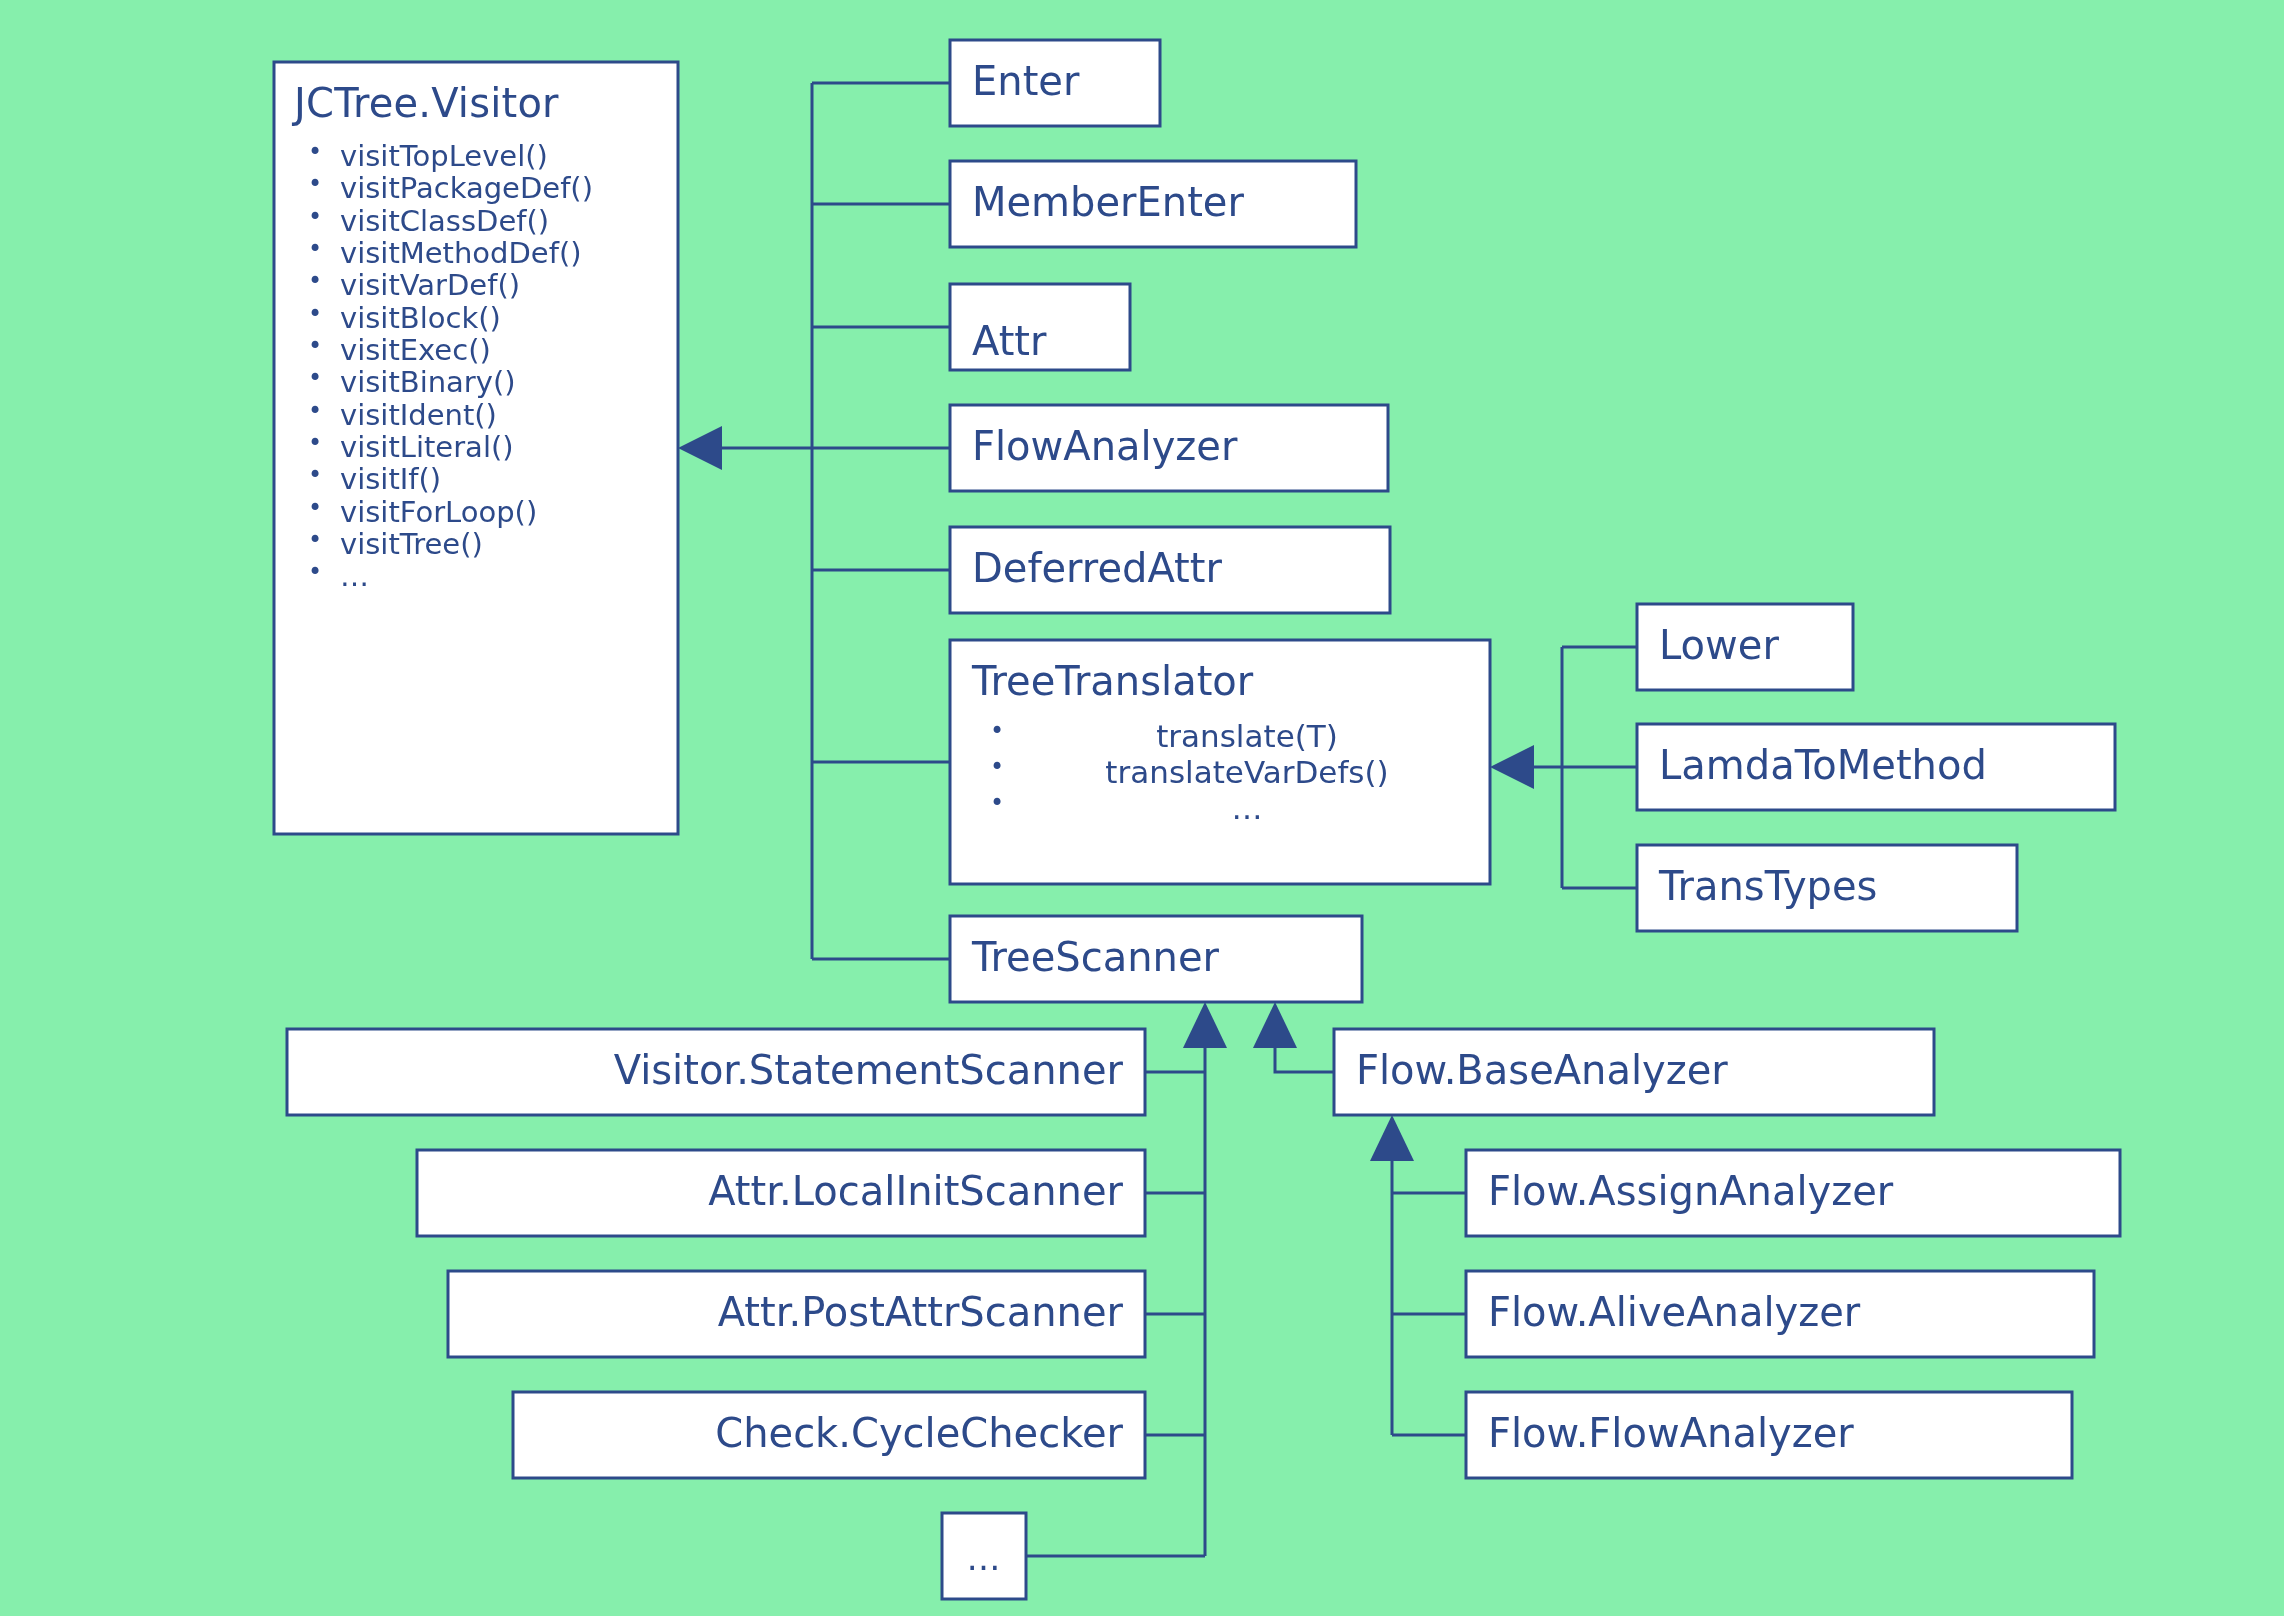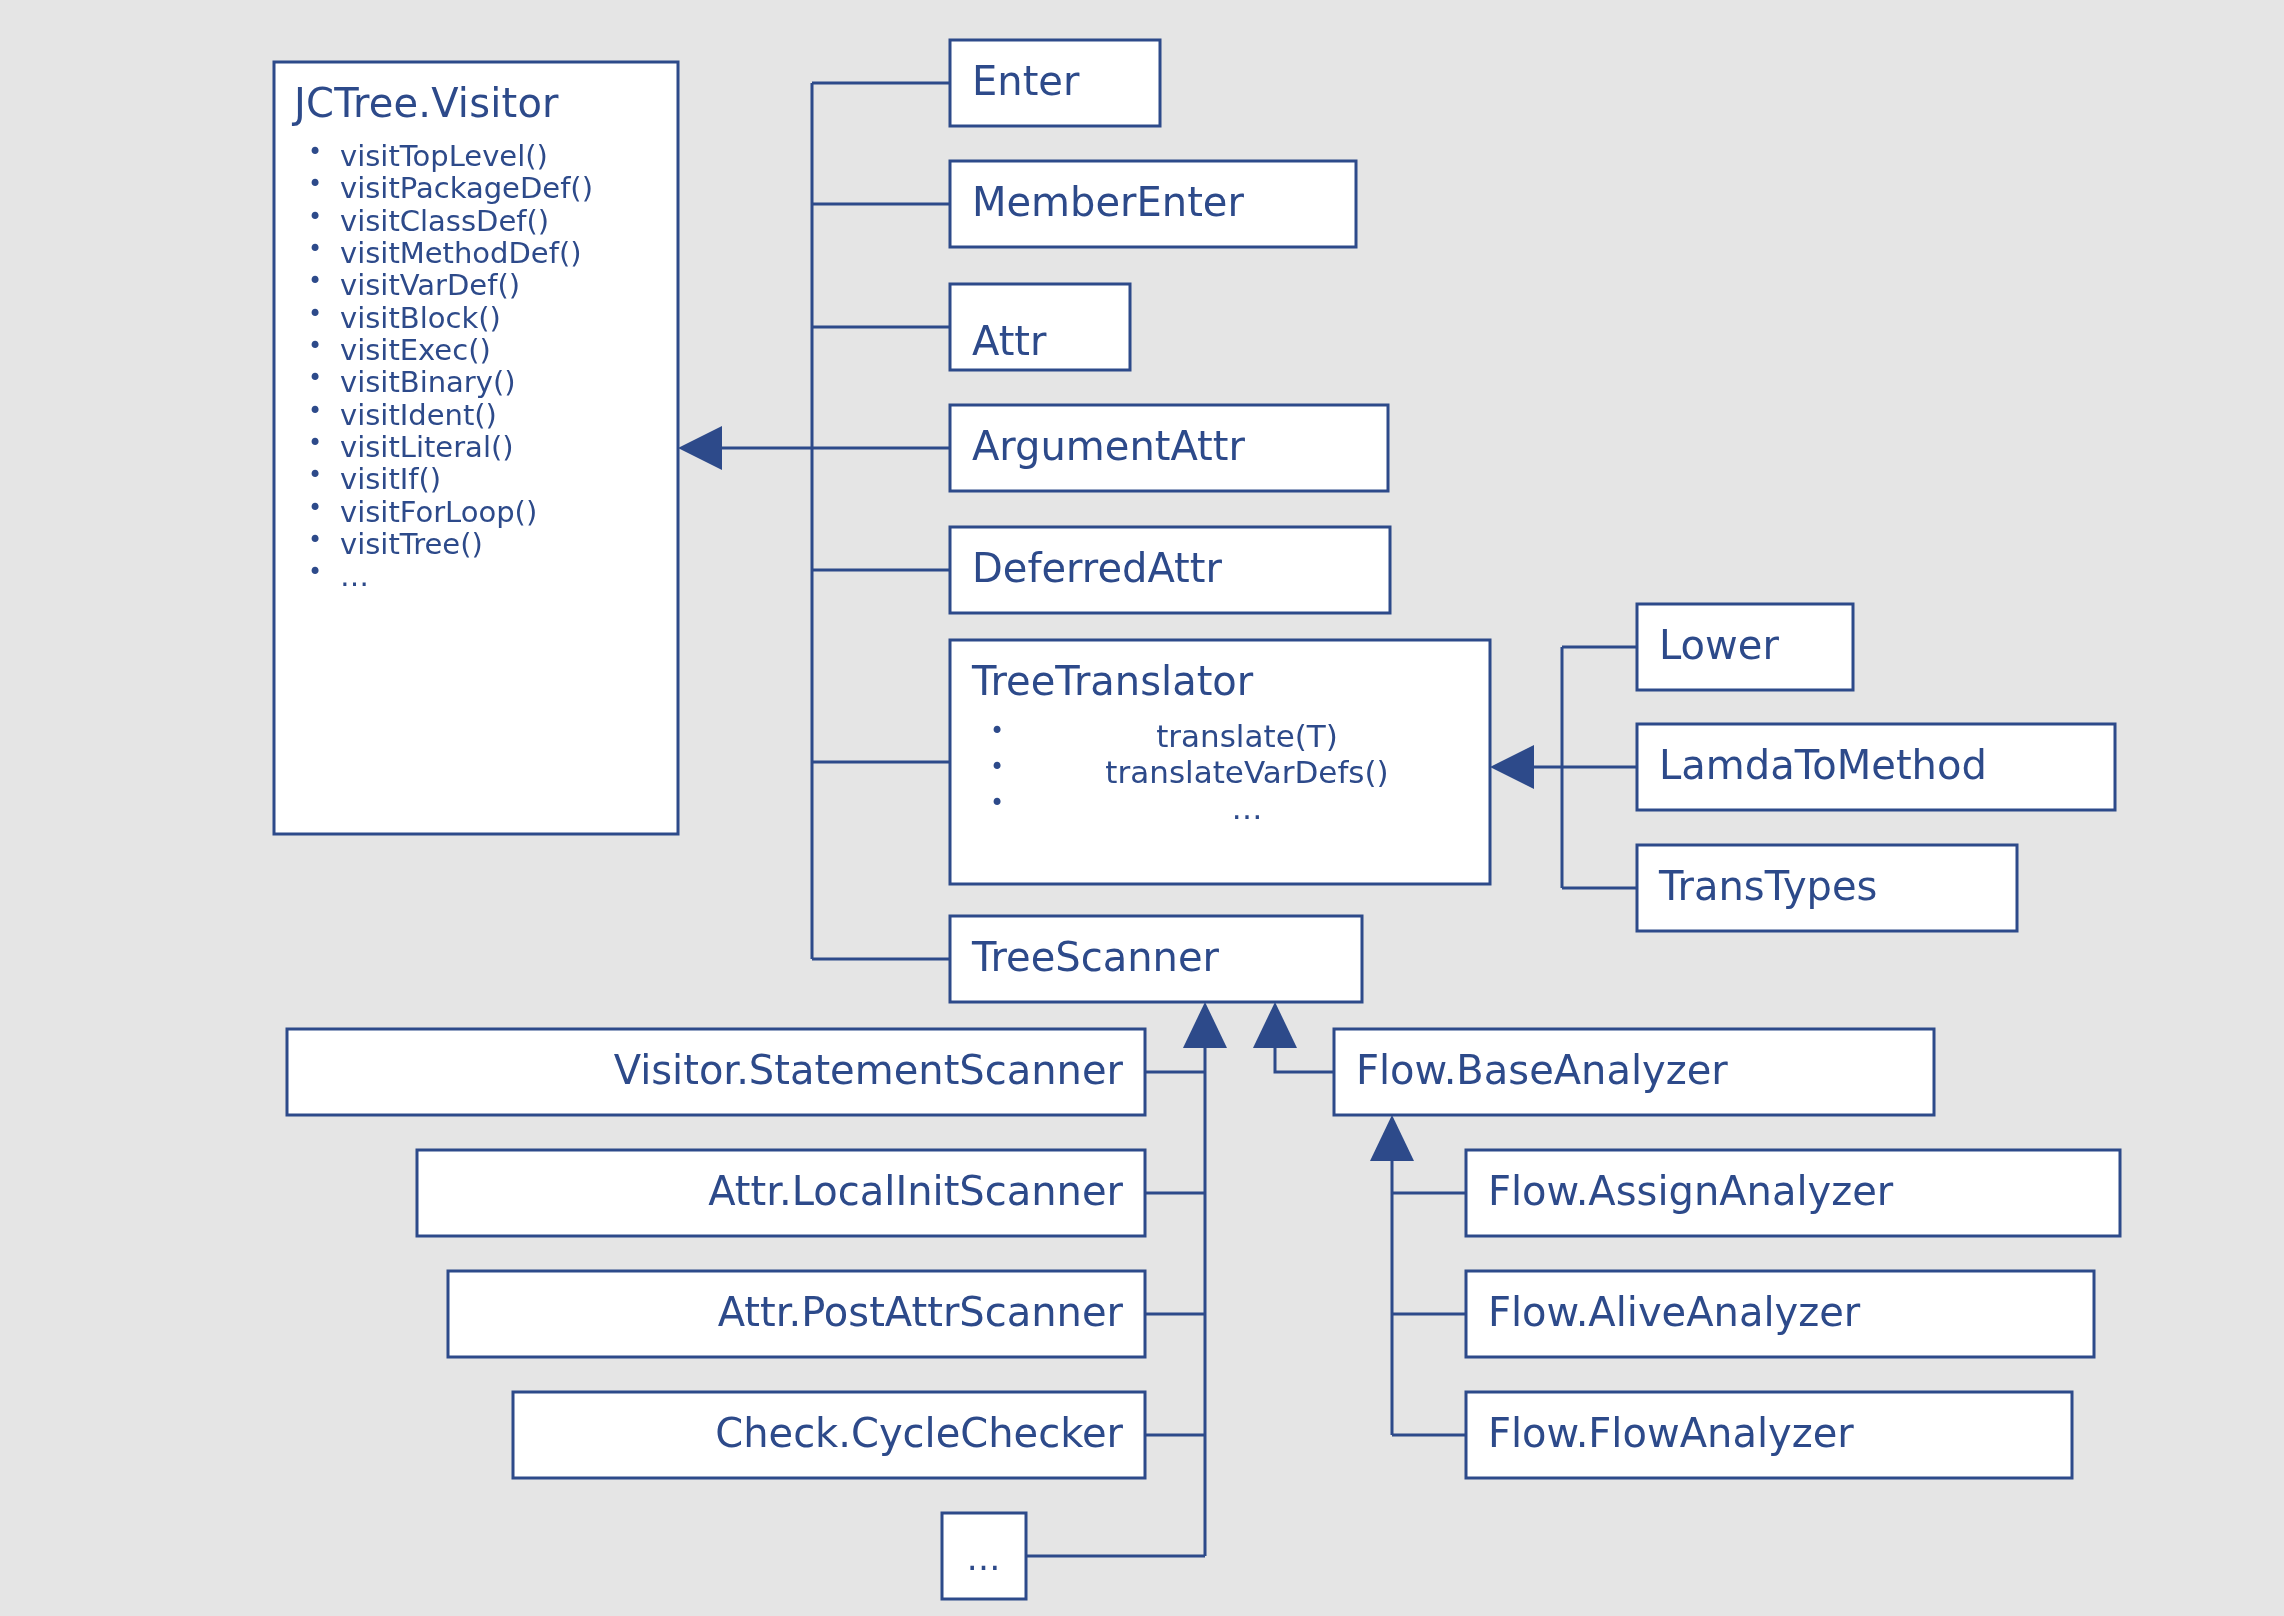--- a/index.html
+++ b/index.html
@@ -10,21 +10,21 @@
   body {
     width: 2284px;
     height: 1616px;
     font-family: "DejaVu Sans", sans-serif;
     overflow: hidden;
   }
   #diagram-root {
     position: relative;
     width: 2284px;
     height: 1616px;
-    background: #e5e5e5;
+    background: #86efac;
   }
   svg.layer {
     position: absolute;
     top: 0;
     left: 0;
     width: 2284px;
     height: 1616px;
   }
   .box-rect {
     fill: #ffffff;
@@ -178,21 +178,21 @@
     <li>visitLiteral()</li>
     <li>visitIf()</li>
     <li>visitForLoop()</li>
     <li>visitTree()</li>
     <li>…</li>
   </ul>
 
   <div class="node-label box-title-lg" style="left:972px; top:58px;">Enter</div>
   <div class="node-label box-title-lg" style="left:972px; top:179px;">MemberEnter</div>
   <div class="node-label box-title-lg" style="left:972px; top:302px;margin-top:16px;">Attr</div>
-  <div class="node-label box-title-lg" style="left:972px; top:423px;">ArgumentAttr</div>
+  <div class="node-label box-title-lg" style="left:972px; top:423px;">FlowAnalyzer</div>
   <div class="node-label box-title-lg" style="left:972px; top:545px;">DeferredAttr</div>
 
   <div class="node-label box-title-lg" style="left:972px; top:658px;">TreeTranslator</div>
   <ul class="member-list tt-list" style="position:absolute; left:972px; top:719px; width:500px;text-align:center;">
     <li>translate(T)</li>
     <li>translateVarDefs()</li>
     <li>…</li>
   </ul>
 
   <div class="node-label box-title-lg" style="left:972px; top:934px;">TreeScanner</div>

